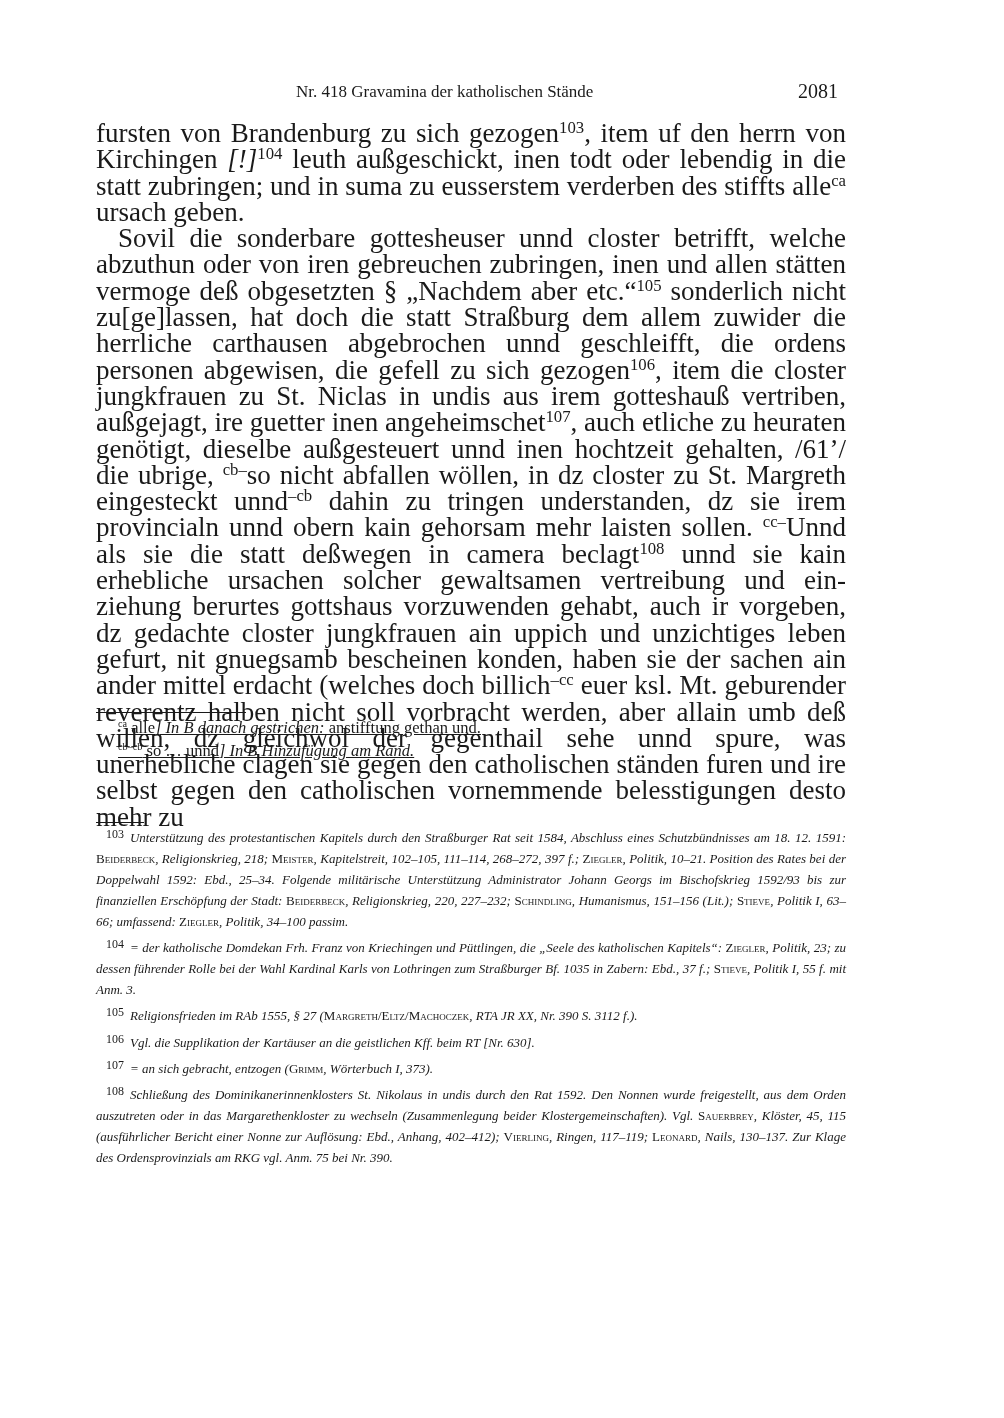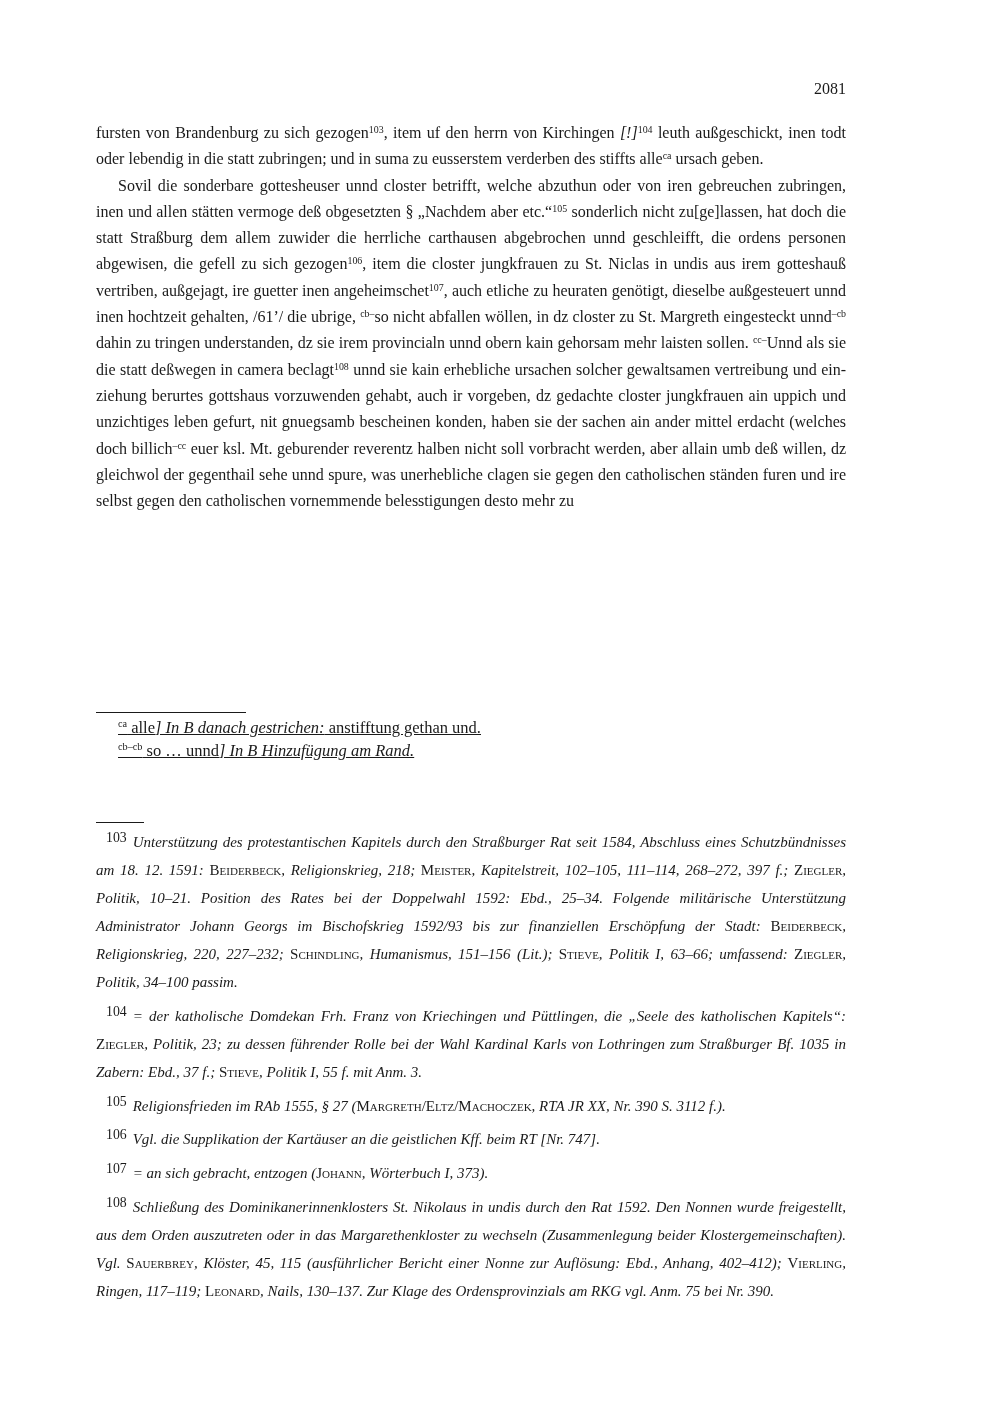--- a/index.html
+++ b/index.html
@@ -7,49 +7,50 @@
       width: 1004px; height: 1418px; position: relative; overflow: hidden;
       font-family: "Liberation Serif", "DejaVu Serif", serif; color: #1a1a1a;
     }
     .header {
       position: absolute; top: 80px; left: 96px; width: 750px; height: 26px;
     }
     .header-title {
       position: absolute; left: 200px; top: 2px; font-size: 17px;
     }
     .header-page {
-      position: absolute; right: 0; top: 0; font-size: 16px;
+      position: absolute; right: 8px; top: 0; font-size: 20px;
     }
     .main {
       position: absolute; top: 120px; left: 96px; width: 750px;
-      font-size: 16px; line-height: 26.3px; text-align: justify;
+      font-size: 27px; line-height: 26.3px; text-align: justify;
       hyphens: manual;
     }
     .main p { margin: 0; }
     .main p.indent { text-indent: 22px; }
     sup { font-size: 0.62em; line-height: 0; vertical-align: 0.55em; }
     .rule-short { position: absolute; height: 1px; background: #1a1a1a; }
     .apparatus {
       position: absolute; top: 717px; left: 96px; width: 750px;
       font-size: 16.5px; line-height: 22.5px; text-align: justify; text-decoration: underline;
     }
     .apparatus p { margin: 0; text-indent: 22px; }
     .notes {
       position: absolute; top: 824px; left: 96px; width: 750px;
-      font-size: 15px; line-height: 28px; text-align: justify;
+      font-size: 13px; line-height: 21px; text-align: justify;
     }
     .notes p { margin: 0 0 2px 0; text-indent: 10px; }
     .notes .num { font-style: normal; font-size: 0.92em; vertical-align: 0.35em; margin-right: 6px; }
     i, .it { font-style: italic; }
     .sc { font-variant: small-caps; font-style: normal; }
   </style>
 </head>
 <body>
 
 <div class="header">
+  <span class="header-title">Nr. 418 Gravamina der katholischen Stände</span>
   <span class="header-page">2081</span>
 </div>
 
 <div class="main">
   <p><span>fursten von Brandenburg zu sich gezogen</span><sup>103</sup><span>, item uf den herrn von Kirchingen </span><i>[!]</i><sup>104</sup><span> leuth außgeschickt, inen todt oder lebendig in die statt zubringen; und in suma zu eusserstem verderben des stiffts alle</span><sup>ca</sup><span> ursach geben.</span></p>
   <p class="indent"><span>Sovil die sonderbare gottesheuser unnd closter betrifft, welche abzuthun oder von iren gebreuchen zubringen, inen und allen stätten vermoge deß obge­setzten § „Nachdem aber etc.“</span><sup>105</sup><span> sonderlich nicht zu[ge]lassen, hat doch die statt Straßburg dem allem zuwider die herrliche carthausen abgebrochen unnd geschleifft, die ordens personen abgewisen, die gefell zu sich gezogen</span><sup>106</sup><span>, item die closter jungkfrauen zu St. Niclas in undis aus irem gotteshauß vertriben, außgejagt, ire guetter inen angeheimschet</span><sup>107</sup><span>, auch etliche zu heuraten genötigt, dieselbe außgesteuert unnd inen hochtzeit gehalten, /61’/ die ubrige, </span><sup>cb–</sup><span>so nicht abfallen wöllen, in dz closter zu St. Margreth eingesteckt unnd</span><sup>–cb</sup><span> dahin zu tringen understanden, dz sie irem provincialn unnd obern kain gehorsam mehr laisten sollen. </span><sup>cc–</sup><span>Unnd als sie die statt deßwegen in camera beclagt</span><sup>108</sup><span> unnd sie kain erhebliche ursachen solcher gewaltsamen vertreibung und ein­ziehung berurtes gottshaus vorzuwenden gehabt, auch ir vorgeben, dz gedachte closter jungkfrauen ain uppich und unzichtiges leben gefurt, nit gnuegsamb bescheinen konden, haben sie der sachen ain ander mittel erdacht (welches doch billich</span><sup>–cc</sup><span> euer ksl. Mt. geburender reverentz halben nicht soll vorbracht werden, aber allain umb deß willen, dz gleichwol der gegenthail sehe unnd spure, was unerhebliche clagen sie gegen den catholischen ständen furen und ire selbst gegen den catholischen vornemmende belesstigungen desto mehr zu</span></p>
 </div>
 
 <div class="rule-short" style="top:712px; left:96px; width:150px;"></div>
 
@@ -57,16 +58,16 @@
   <p><sup>ca</sup><span> alle</span><i>] In B danach gestrichen:</i><span> anstifftung gethan und.</span></p>
   <p><sup>cb–cb</sup><span> so … unnd</span><i>] In B Hinzufügung am Rand.</i><span></span></p>
 </div>
 
 <div class="rule-short" style="top:822px; left:96px; width:48px;"></div>
 
 <div class="notes">
   <p><span class="num">103</span><i>Unterstützung des protestantischen Kapitels durch den Straßburger Rat seit 1584, Abschluss eines Schutzbündnisses am 18. 12. 1591: </i><span class="sc">Beiderbeck</span><i>, Religionskrieg, 218; </i><span class="sc">Meister</span><i>, Kapitelstreit, 102–105, 111–114, 268–272, 397 f.; </i><span class="sc">Ziegler</span><i>, Politik, 10–21. Position des Rates bei der Doppelwahl 1592: Ebd., 25–34. Folgende militärische Unterstützung Administrator Johann Georgs im Bischofs­krieg 1592/93 bis zur finanziellen Erschöpfung der Stadt: </i><span class="sc">Beiderbeck</span><i>, Religionskrieg, 220, 227–232; </i><span class="sc">Schindling</span><i>, Humanismus, 151–156 (Lit.); </i><span class="sc">Stieve</span><i>, Politik I, 63–66; umfassend: </i><span class="sc">Ziegler</span><i>, Politik, 34–100 passim.</i></p>
   <p><span class="num">104</span><i>= der katholische Domdekan Frh. Franz von Kriechingen und Püttlingen, die „Seele des katholischen Kapitels“: </i><span class="sc">Ziegler</span><i>, Politik, 23; zu dessen führender Rolle bei der Wahl Kardinal Karls von Lothringen zum Straßburger Bf. 1035 in Zabern: Ebd., 37 f.; </i><span class="sc">Stieve</span><i>, Politik I, 55 f. mit Anm. 3.</i></p>
   <p><span class="num">105</span><i>Religionsfrieden im RAb 1555, § 27 (</i><span class="sc">Margreth/Eltz/Machoczek</span><i>, RTA JR XX, Nr. 390 S. 3112 f.).</i></p>
-  <p><span class="num">106</span><i>Vgl. die Supplikation der Kartäuser an die geistlichen Kff. beim RT [Nr. 747].</i></p>
-  <p><span class="num">107</span><i>= an sich gebracht, entzogen (</i><span class="sc">Johann</span><i>, Wörterbuch I, 373).</i></p>
+  <p><span class="num">106</span><i>Vgl. die Supplikation der Kartäuser an die geistlichen Kff. beim RT [Nr. 630].</i></p>
+  <p><span class="num">107</span><i>= an sich gebracht, entzogen (</i><span class="sc">Grimm</span><i>, Wörterbuch I, 373).</i></p>
   <p><span class="num">108</span><i>Schließung des Dominikanerinnenklosters St. Nikolaus in undis durch den Rat 1592. Den Nonnen wurde freigestellt, aus dem Orden auszutreten oder in das Margarethenkloster zu wechseln (Zusammenlegung beider Klostergemeinschaften). Vgl. </i><span class="sc">Sauerbrey</span><i>, Klöster, 45, 115 (ausführlicher Bericht einer Nonne zur Auflösung: Ebd., Anhang, 402–412); </i><span class="sc">Vierling</span><i>, Ringen, 117–119; </i><span class="sc">Leo­nard</span><i>, Nails, 130–137. Zur Klage des Ordensprovinzials am RKG vgl. Anm. 75 bei Nr. 390.</i></p>
 </div>
 
 </body></html>

